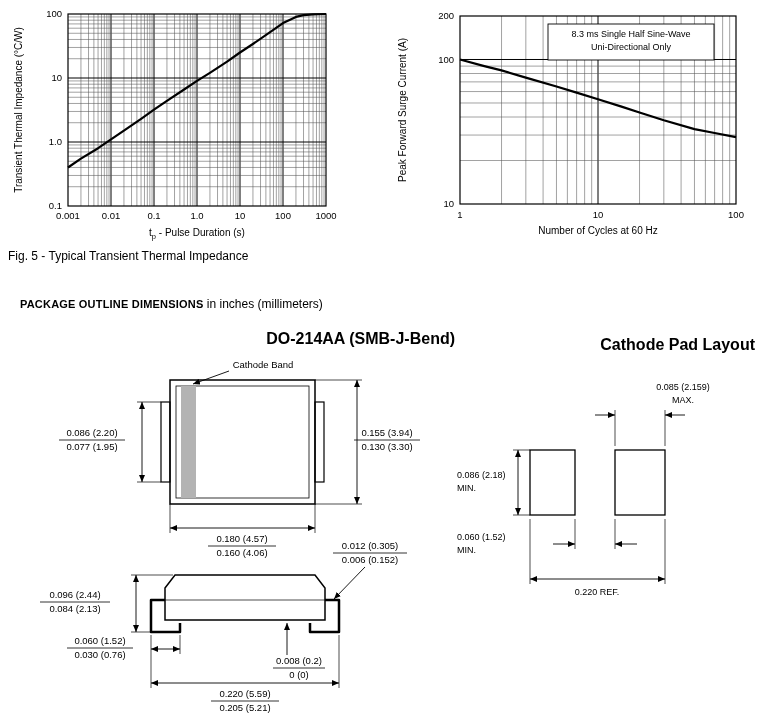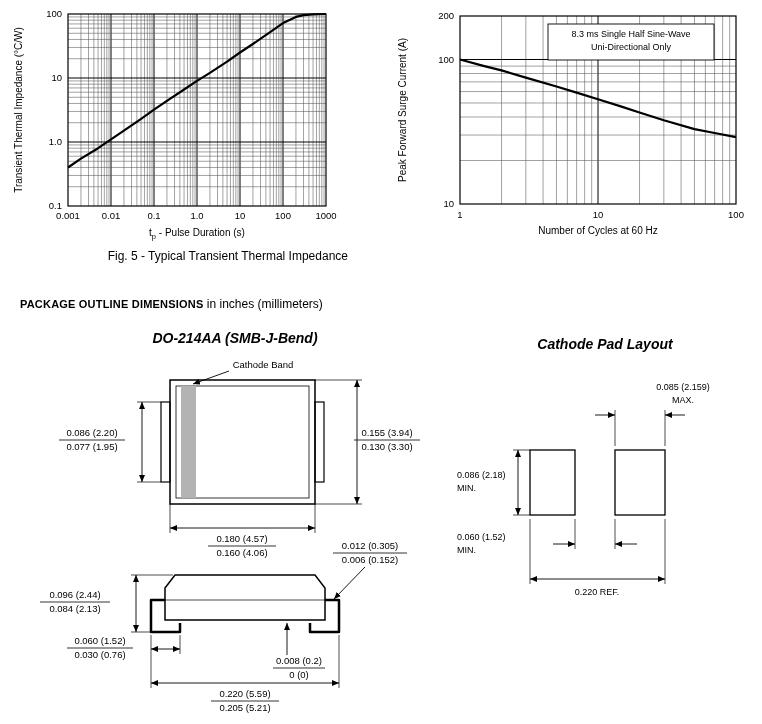--- a/index.html
+++ b/index.html
@@ -10,24 +10,24 @@
   svg text { fill:#000; font-family:"Liberation Sans","DejaVu Sans",sans-serif; }
   .tick   { font-size:9.5px; }
   .axlabel{ font-size:10px; }
   .dimtxt { font-size:9.5px; }
   .padtxt { font-size:9px; }
   .ann    { font-size:9px; }
   .fracline { stroke:#000; stroke-width:0.8; }
   .ext  { stroke:#000; stroke-width:0.7; }
   .dim  { stroke:#000; stroke-width:0.9; fill:none; }
   .outline { stroke:#000; fill:none; }
-  .caption { position:absolute; font-size:12px; text-align:right; color:#000; }
+  .caption { position:absolute; font-size:12px; text-align:left; color:#000; }
   .sect { position:absolute; font-size:12px; }
   .sect b { font-size:11px; letter-spacing:.2px; }
-  .figtitle { position:absolute; font-weight:bold; font-size:14px; text-align:center;font-style:italic; }
+  .figtitle { position:absolute; font-weight:bold; font-size:16px; text-align:right; }
 </style>
 </head>
 <body>
 
 <div class="page">
 
   <svg style="left:8px;top:6px" width="340" height="245" viewBox="0 0 340 245">
     <text transform="translate(14,104) rotate(-90)" text-anchor="middle" class="axlabel">Transient Thermal Impedance (°C/W)</text>
 
     <g>

